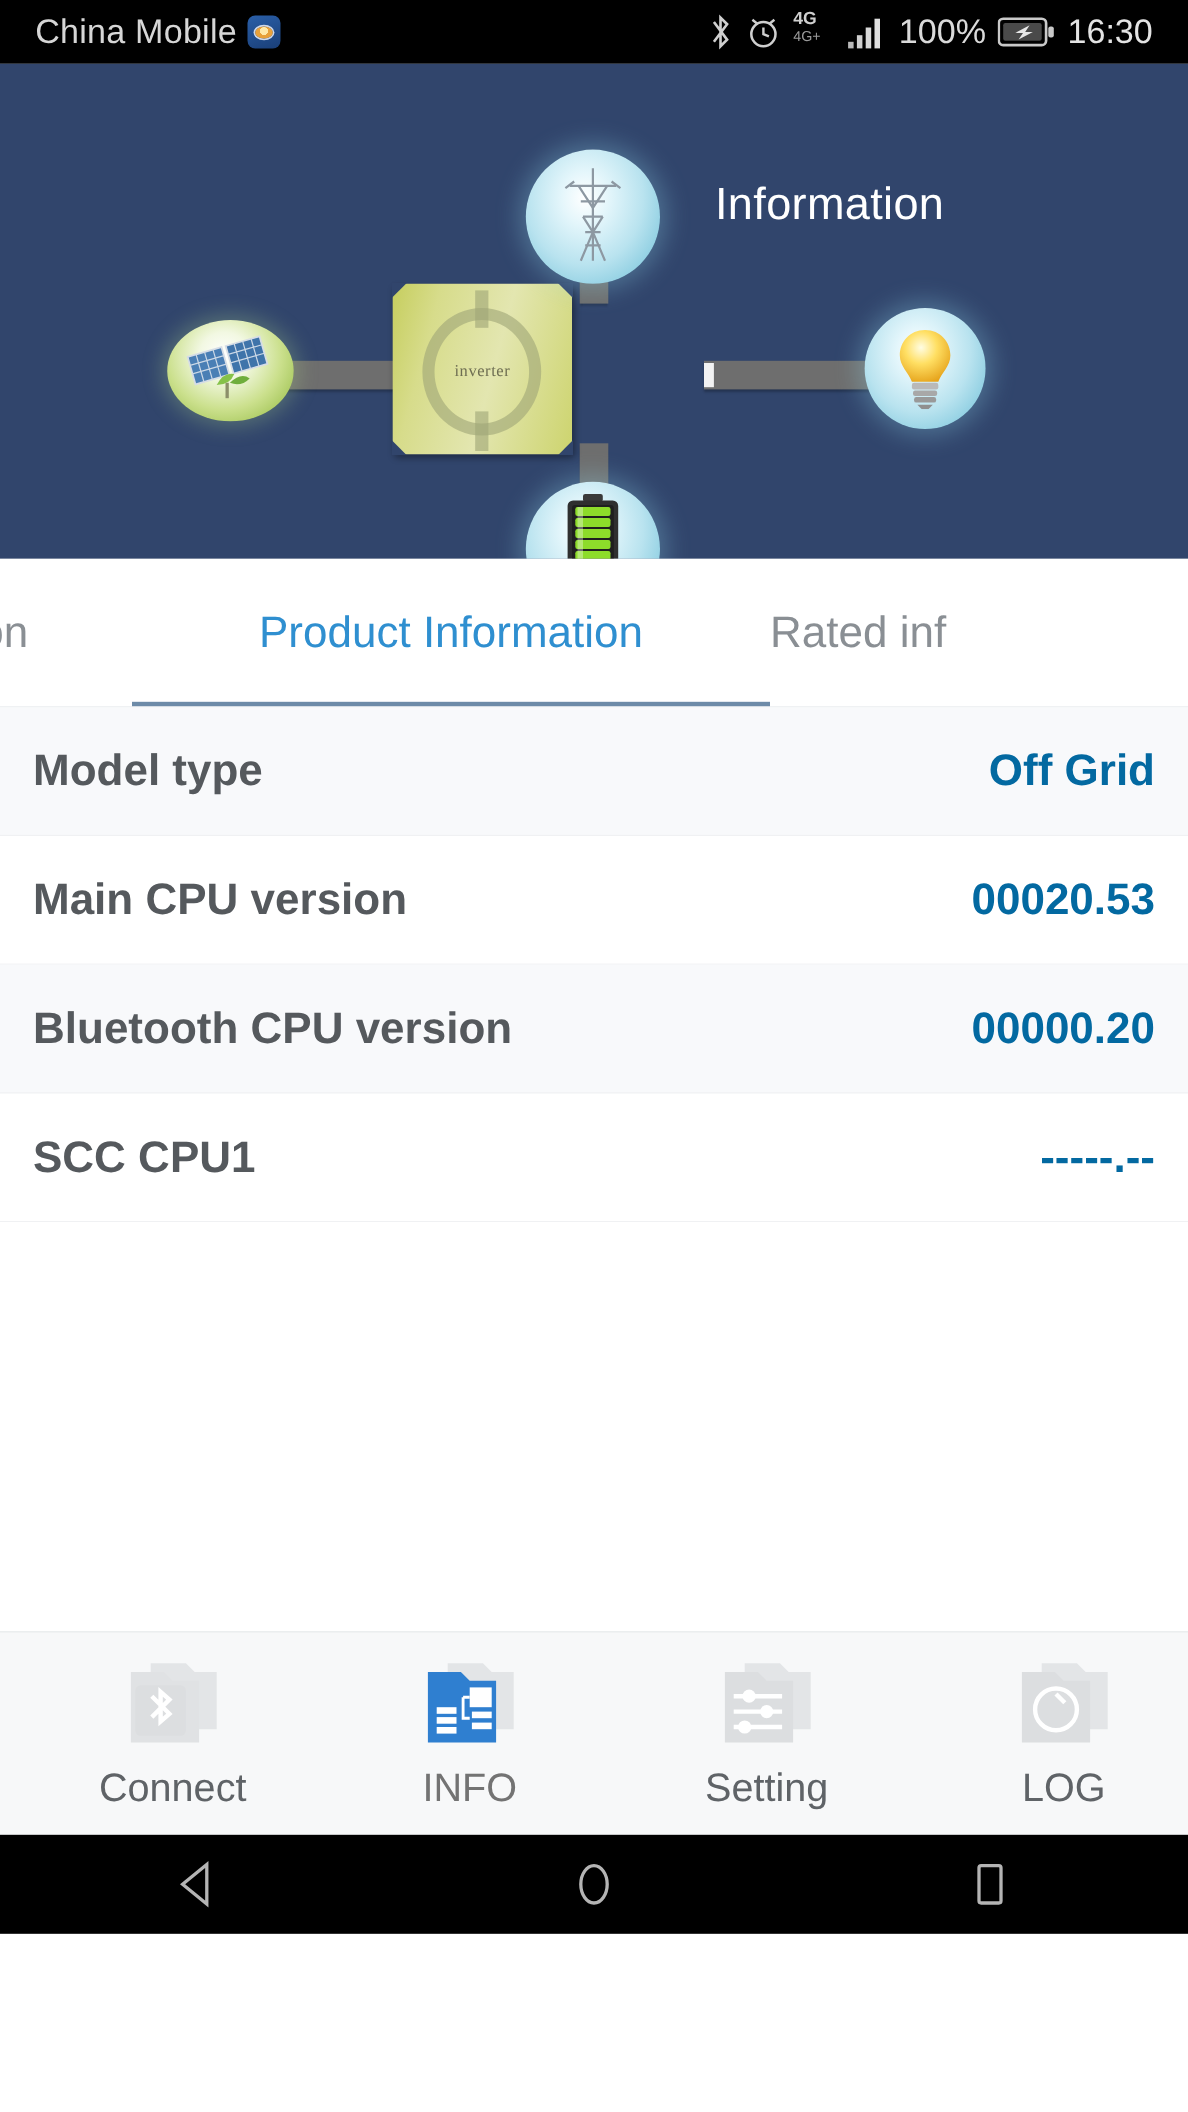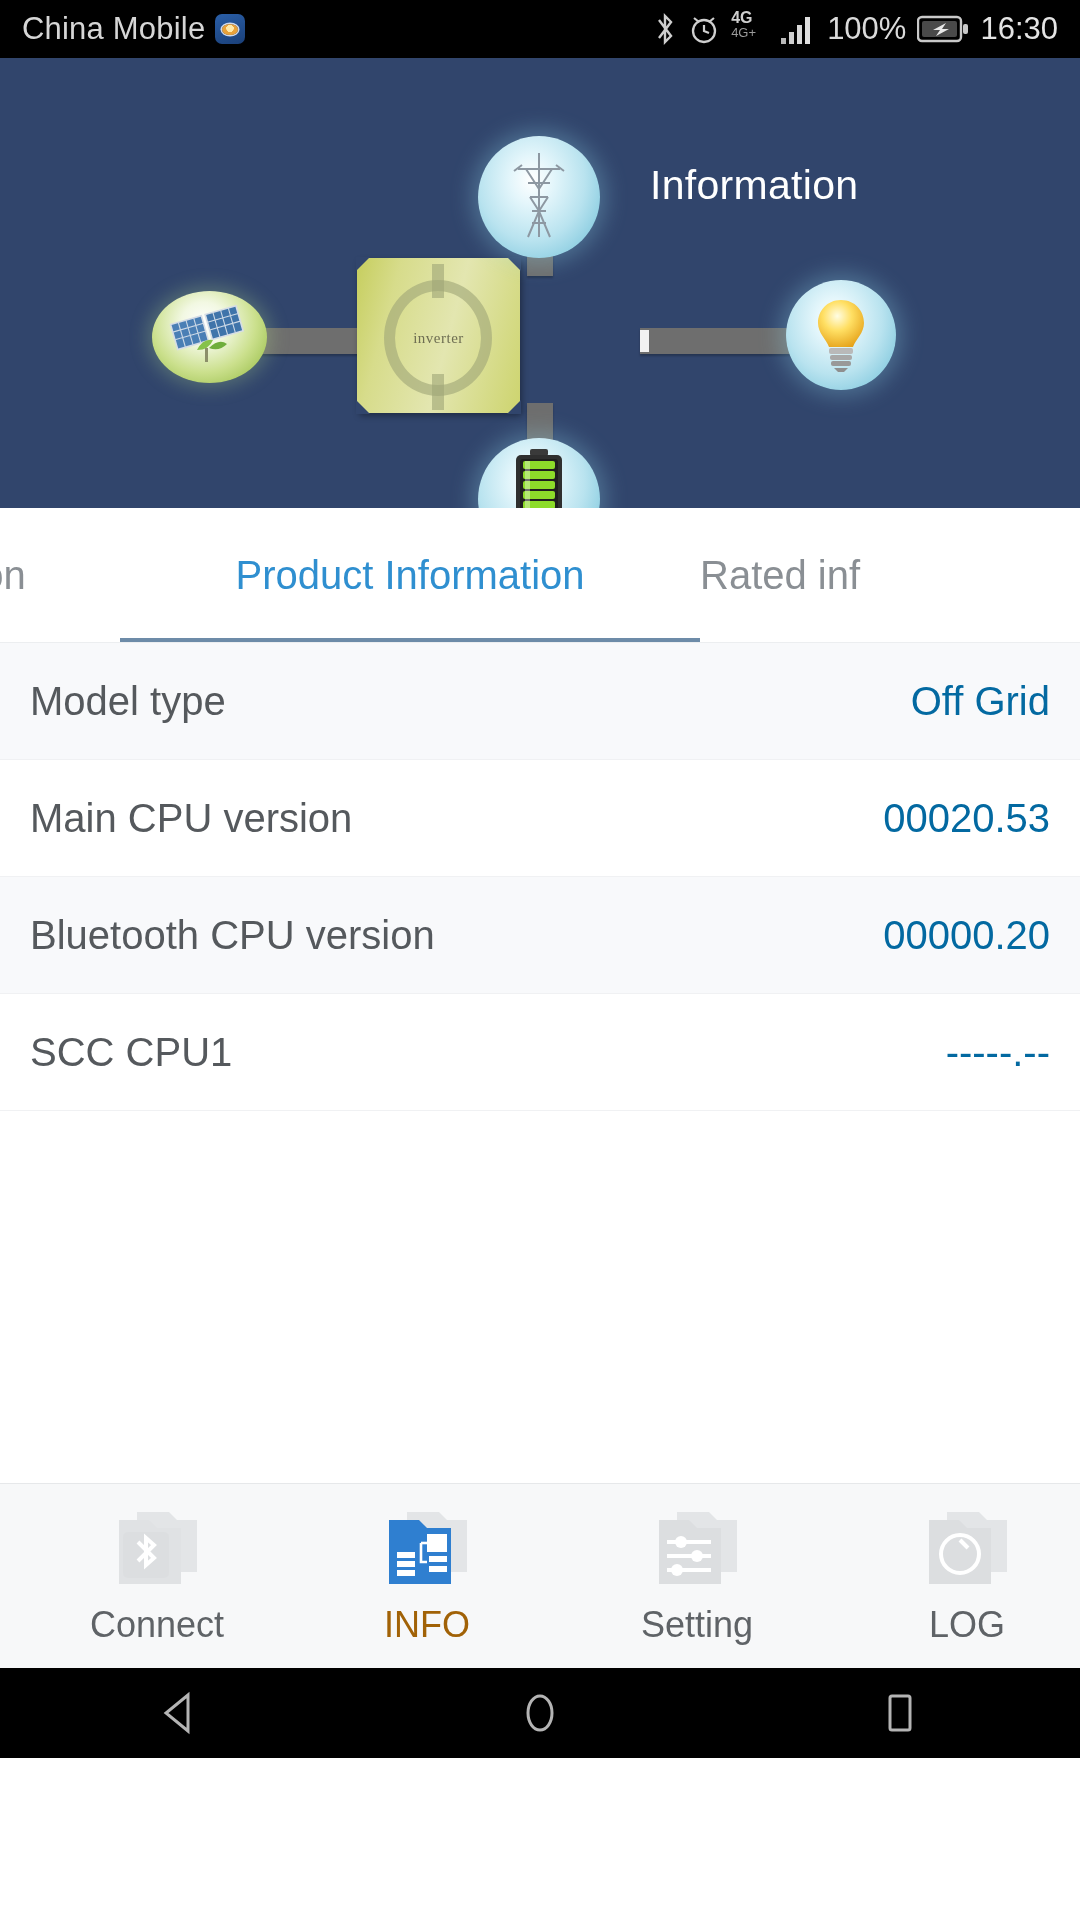--- a/index.html
+++ b/index.html
@@ -7,21 +7,21 @@
   body {
     font-family:"Liberation Sans", sans-serif;
     background:#ffffff;
     overflow:hidden;
   }
 
   
   .statusbar{
     height:58px; background:#000; color:#d8d8d8;
     display:flex; align-items:center; justify-content:space-between;
-    padding:0 22px; font-size:31px;
+    padding:0 32px; font-size:31px;
   }
   .sb-left{ display:flex; align-items:center; gap:10px; }
   .carrier{ color:#d6d6d6; font-size:31px; letter-spacing:.2px; }
   .eye-icon{
     width:30px;height:30px;border-radius:7px;
     background:linear-gradient(160deg,#2a5fa8,#1a3f78);
     display:inline-flex;align-items:center;justify-content:center;
     position:relative;
   }
   .eye-icon::after{
@@ -120,40 +120,40 @@
   }
   .tab.left{ width:250px; justify-content:flex-start; padding-left:0; margin-left:-130px;}
   .tab.center{ width:580px; color:#2f8fd0; }
   .tab.right{ width:380px; justify-content:flex-start; }
   .tab.center::after{
     content:""; position:absolute; left:50%; transform:translateX(-50%);
     bottom:0; width:580px; height:4px; background:#6d8ba8;
   }
 
   
-  .list{ background:#ffffff; }
+  .list{ background:#ffffff;font-weight:bold; }
   .row{
     height:117px; display:flex; align-items:center; justify-content:space-between;
     padding:0 30px; border-bottom:1px solid #f0f1f3;
   }
   .row.alt{ background:#f8f9fb; }
   .row-label{ font-size:40px; color:#55595d; }
   .row-value{ font-size:40px; color:#0369a1; }
   .spacer{ height:372px; background:#fff; }
 
   
   .bottomnav{
     height:185px; background:#f7f8f9; border-top:1px solid #e6e8ea;
     display:flex; align-items:center;
   }
   .navitem{
     flex:1; display:flex; flex-direction:column; align-items:center; gap:14px;margin-left:44px;
   }
   .navlabel{ font-size:36px; color:#5f6367; }
-  .navitem.active .navlabel{ color:#a16207; }
+  .navitem.active .navlabel{ color:#737373; }
   .navicon{ width:92px; height:84px; position:relative; }
 
   
   .androidnav{
     height:90px; background:#000; display:flex; align-items:center; justify-content:space-around;
   }
   .androidnav .btn{ width:120px; display:flex; align-items:center; justify-content:center; }
 </style>
 </head>
 <body>

